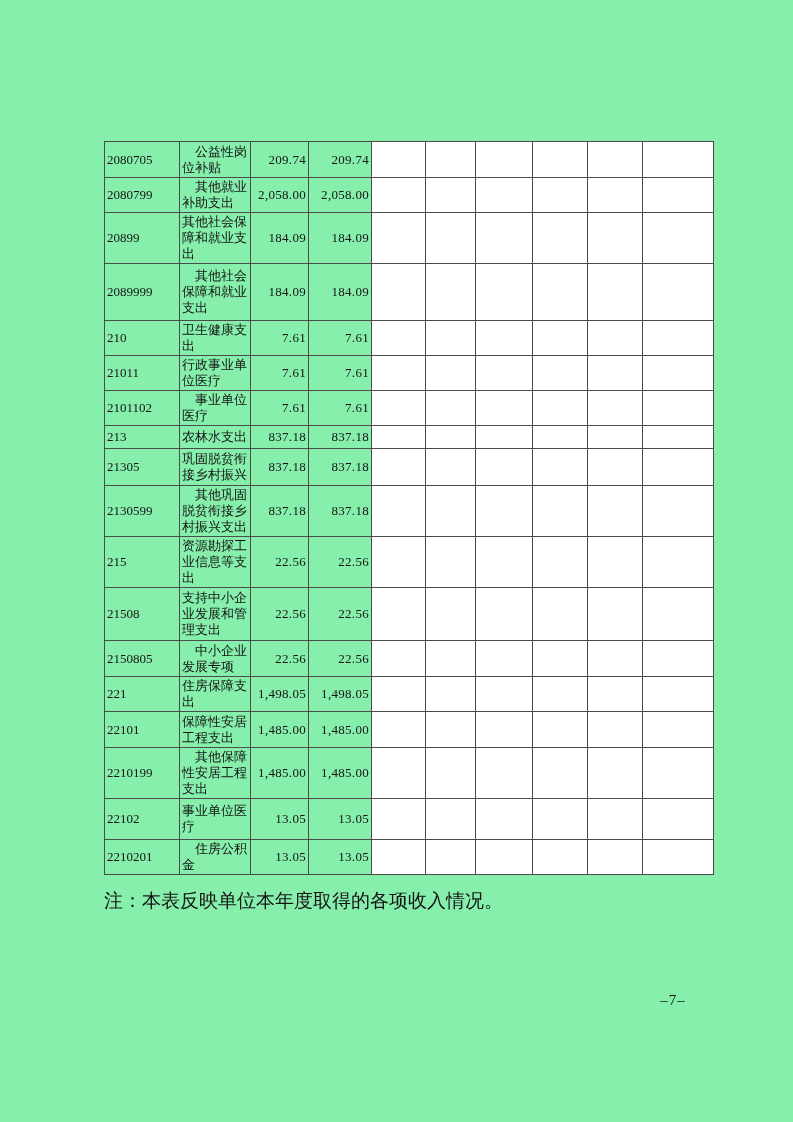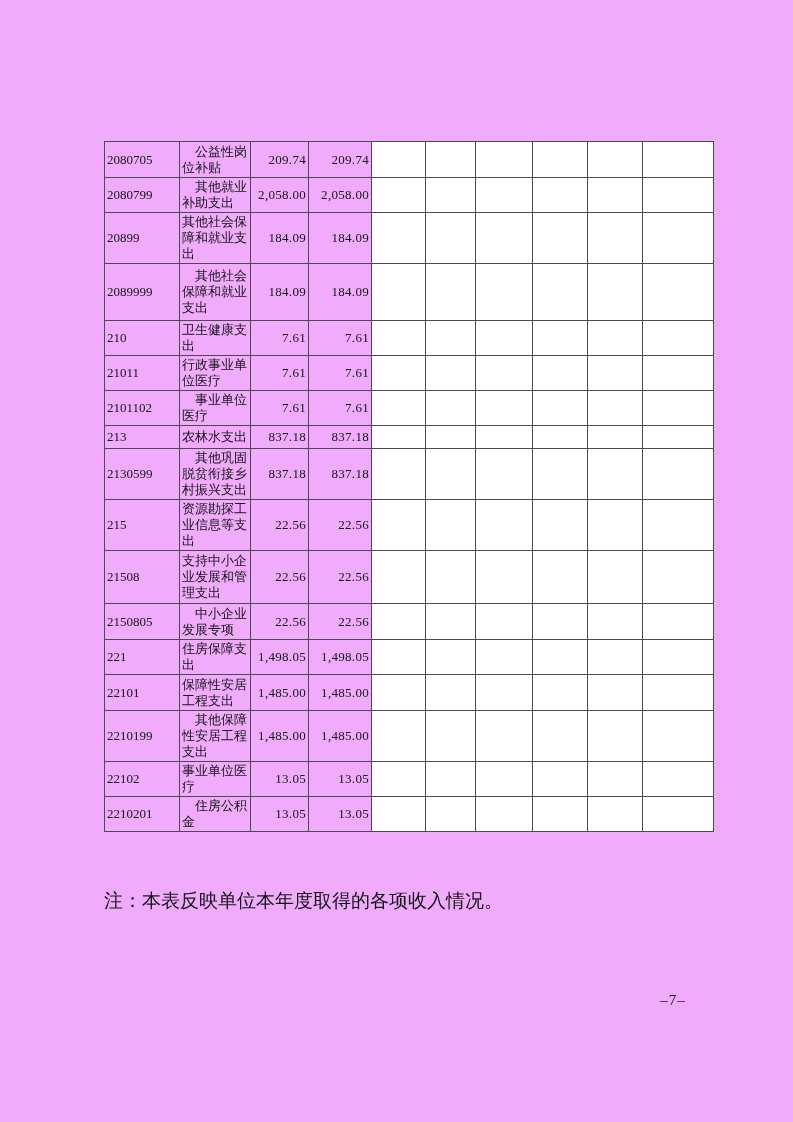--- a/index.html
+++ b/index.html
@@ -5,21 +5,21 @@
   html, body {
     margin: 0;
     padding: 0;
     background: #e8e8e8;
   }
   .page {
     position: relative;
     width: 793px;
     height: 1122px;
     margin: 0 auto;
-    background: #f0abfc;
+    background: #86efac;
     font-family: "Liberation Serif", "DejaVu Serif", serif;
     color: #141414;
     overflow: hidden;
   }
   table.budget-table {
     position: absolute;
     left: 104px;
     top: 141px;
     border-collapse: collapse;
     table-layout: fixed;
@@ -178,20 +178,32 @@
           <td class="name-cell">农林水支出</td>
           <td class="num-cell">837.18</td>
           <td class="num-cell">837.18</td>
           <td class="empty-cell"></td>
           <td class="empty-cell"></td>
           <td class="empty-cell"></td>
           <td class="empty-cell"></td>
           <td class="empty-cell"></td>
           <td class="empty-cell"></td>
         </tr>
+        <tr style="height: 37px;">
+          <td class="code-cell">21305</td>
+          <td class="name-cell">巩固脱贫衔接乡村振兴</td>
+          <td class="num-cell">837.18</td>
+          <td class="num-cell">837.18</td>
+          <td class="empty-cell"></td>
+          <td class="empty-cell"></td>
+          <td class="empty-cell"></td>
+          <td class="empty-cell"></td>
+          <td class="empty-cell"></td>
+          <td class="empty-cell"></td>
+        </tr>
         <tr style="height: 51px;">
           <td class="code-cell">2130599</td>
           <td class="name-cell">　其他巩固脱贫衔接乡村振兴支出</td>
           <td class="num-cell">837.18</td>
           <td class="num-cell">837.18</td>
           <td class="empty-cell"></td>
           <td class="empty-cell"></td>
           <td class="empty-cell"></td>
           <td class="empty-cell"></td>
           <td class="empty-cell"></td>
@@ -262,21 +274,21 @@
           <td class="name-cell">　其他保障性安居工程支出</td>
           <td class="num-cell">1,485.00</td>
           <td class="num-cell">1,485.00</td>
           <td class="empty-cell"></td>
           <td class="empty-cell"></td>
           <td class="empty-cell"></td>
           <td class="empty-cell"></td>
           <td class="empty-cell"></td>
           <td class="empty-cell"></td>
         </tr>
-        <tr style="height: 35px;">
+        <tr style="height: 41px;">
           <td class="code-cell">22102</td>
           <td class="name-cell">事业单位医疗</td>
           <td class="num-cell">13.05</td>
           <td class="num-cell">13.05</td>
           <td class="empty-cell"></td>
           <td class="empty-cell"></td>
           <td class="empty-cell"></td>
           <td class="empty-cell"></td>
           <td class="empty-cell"></td>
           <td class="empty-cell"></td>

